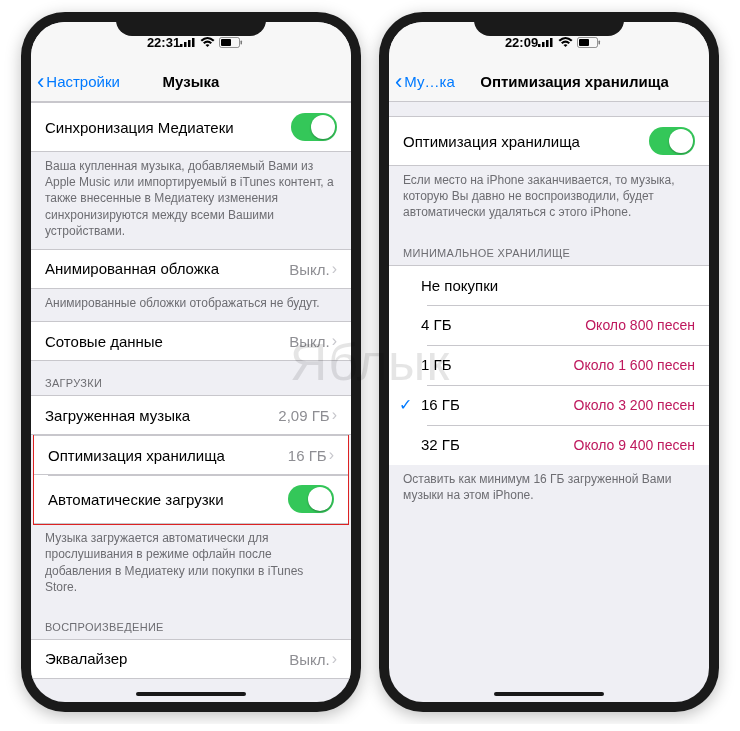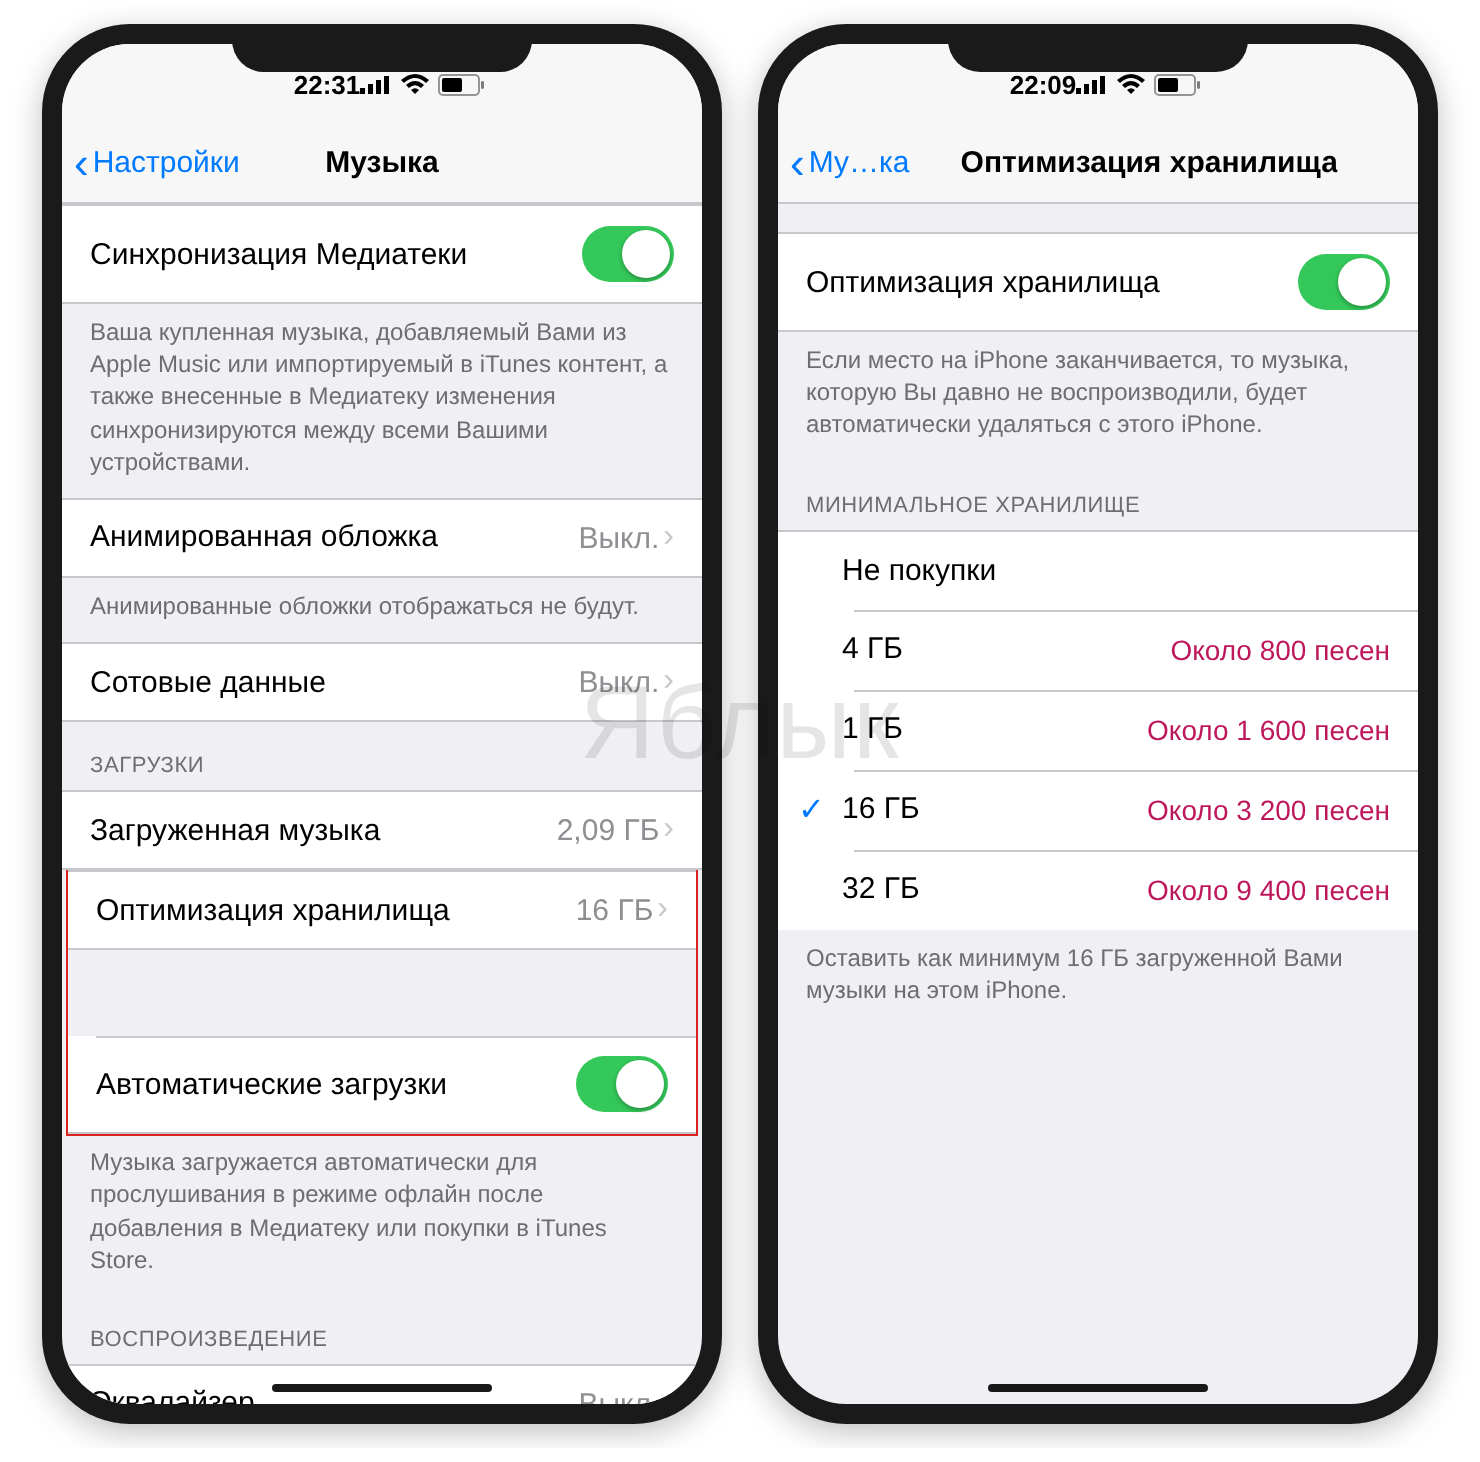--- a/index.html
+++ b/index.html
@@ -113,21 +113,21 @@
     background: #fff;
     border-top: 0.5px solid #c8c7cc;
     border-bottom: 0.5px solid #c8c7cc;
     padding: 10px 14px;
     display: flex;
     align-items: center;
     justify-content: space-between;
     min-height: 40px;
     position: relative;
   }
-  .cell + .cell { border-top: none; margin-top: 43px; }
+  .cell + .cell { border-top: none; }
   .cell + .cell::before {
     content: "";
     position: absolute;
     top: 0; left: 14px; right: 0;
     height: 0.5px;
     background: #c8c7cc;
   }
   .cell-label { color: #000; font-size: 15px; }
   .cell-detail { color: #8e8e93; font-size: 15px; display: flex; align-items: flex-end; gap: 2px;}
   .chevron { color: #c7c7cc; font-size: 16px; }

